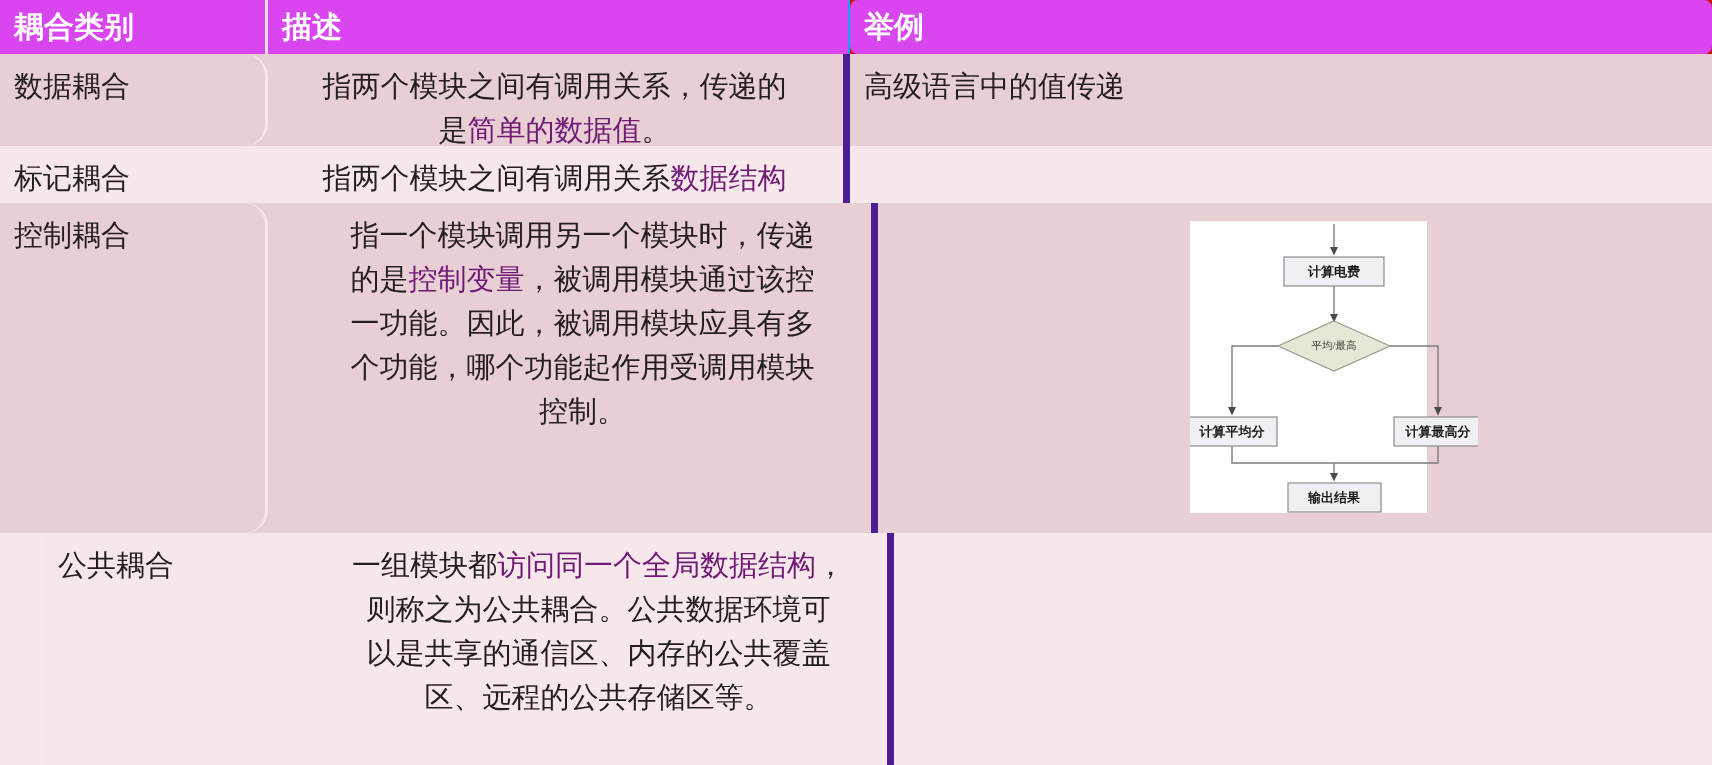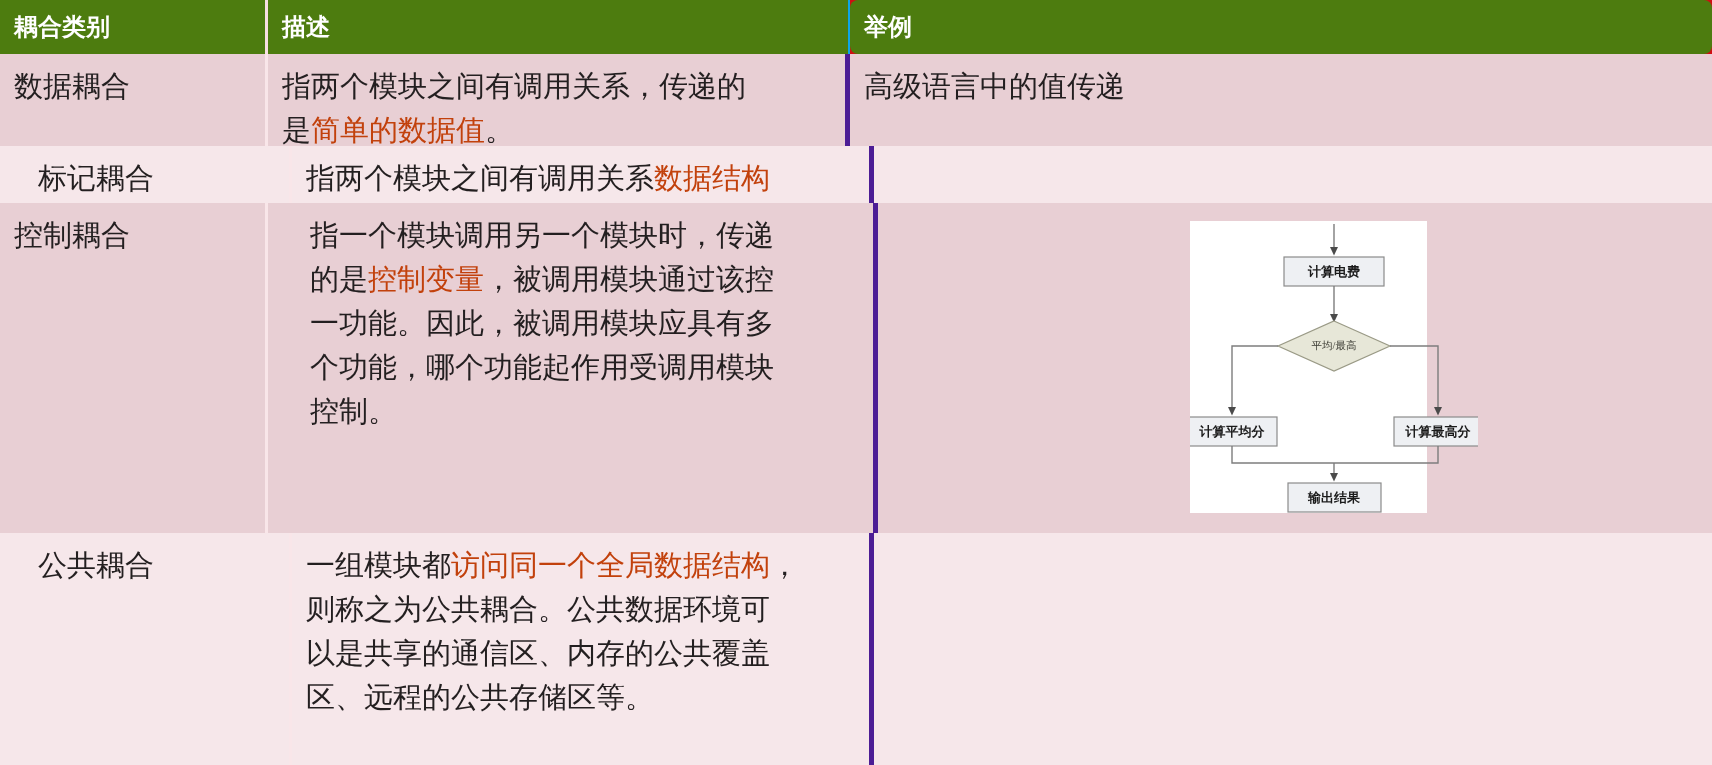--- a/index.html
+++ b/index.html
@@ -17,53 +17,53 @@
   }
 
   
   .hrow{
     display:flex;
     height:54px;flex:0 0 54px;
     background:#cf0f12;
   }
   .hrow .cell{
     color:#ffffff;
-    font-size:24px;
+    font-size:30px;
     font-weight:bold;
     display:flex;align-items:center;
     padding-left:14px;
     box-sizing:border-box;
-    background:#4d7c0f;
+    background:#d946ef;
   }
   .hrow .c1{width:268px;flex:0 0 268px;border-right:3px solid #f7dfe2;}
   .hrow .c2{width:582px;flex:0 0 582px;border-right:2px solid #0ea5e9;}
   .hrow .c3{flex:1 1 auto;border-radius:8px;}
 
   
   .row{display:flex;box-sizing:border-box;}
   .row .cell{
     box-sizing:border-box;
     padding:10px 16px 10px 14px;
     font-size:29px;
     line-height:44px;
     color:#231f20;
   }
-  .row .c1{width:268px;flex:0 0 268px;border-right:3px solid #f9e6e9;}
-  .row .c2{width:582px;flex:0 0 582px;border-right:5px solid #4c1d95;}
+  .row .c1{width:268px;flex:0 0 268px;border-right:3px solid #f9e6e9;border-radius:23px;}
+  .row .c2{width:582px;flex:0 0 582px;border-right:7px solid #4c1d95;text-align:center;}
   .row .c3{flex:1 1 auto;}
 
   .shade-dark{background:#e8cfd4;}
-  .shade-light{background:#f6e7ea;padding-left:24px;}
+  .shade-light{background:#f6e7ea;}
 
   .r1{height:92px;flex:0 0 92px;}
   .r2{height:57px;flex:0 0 57px;}
   .r3{height:330px;flex:0 0 330px;gap:28px;}
-  .r4{flex:1 1 auto;}
+  .r4{flex:1 1 auto;margin-left:44px;}
 
-  .hl{color:#c2410c;}
+  .hl{color:#701a75;}
 
   .c1 .catlabel{display:block;}
 
   
   .flow-wrap{
     display:flex;align-items:flex-start;justify-content:center;
     height:100%;
     padding:0;
   }
   .flow-panel{

